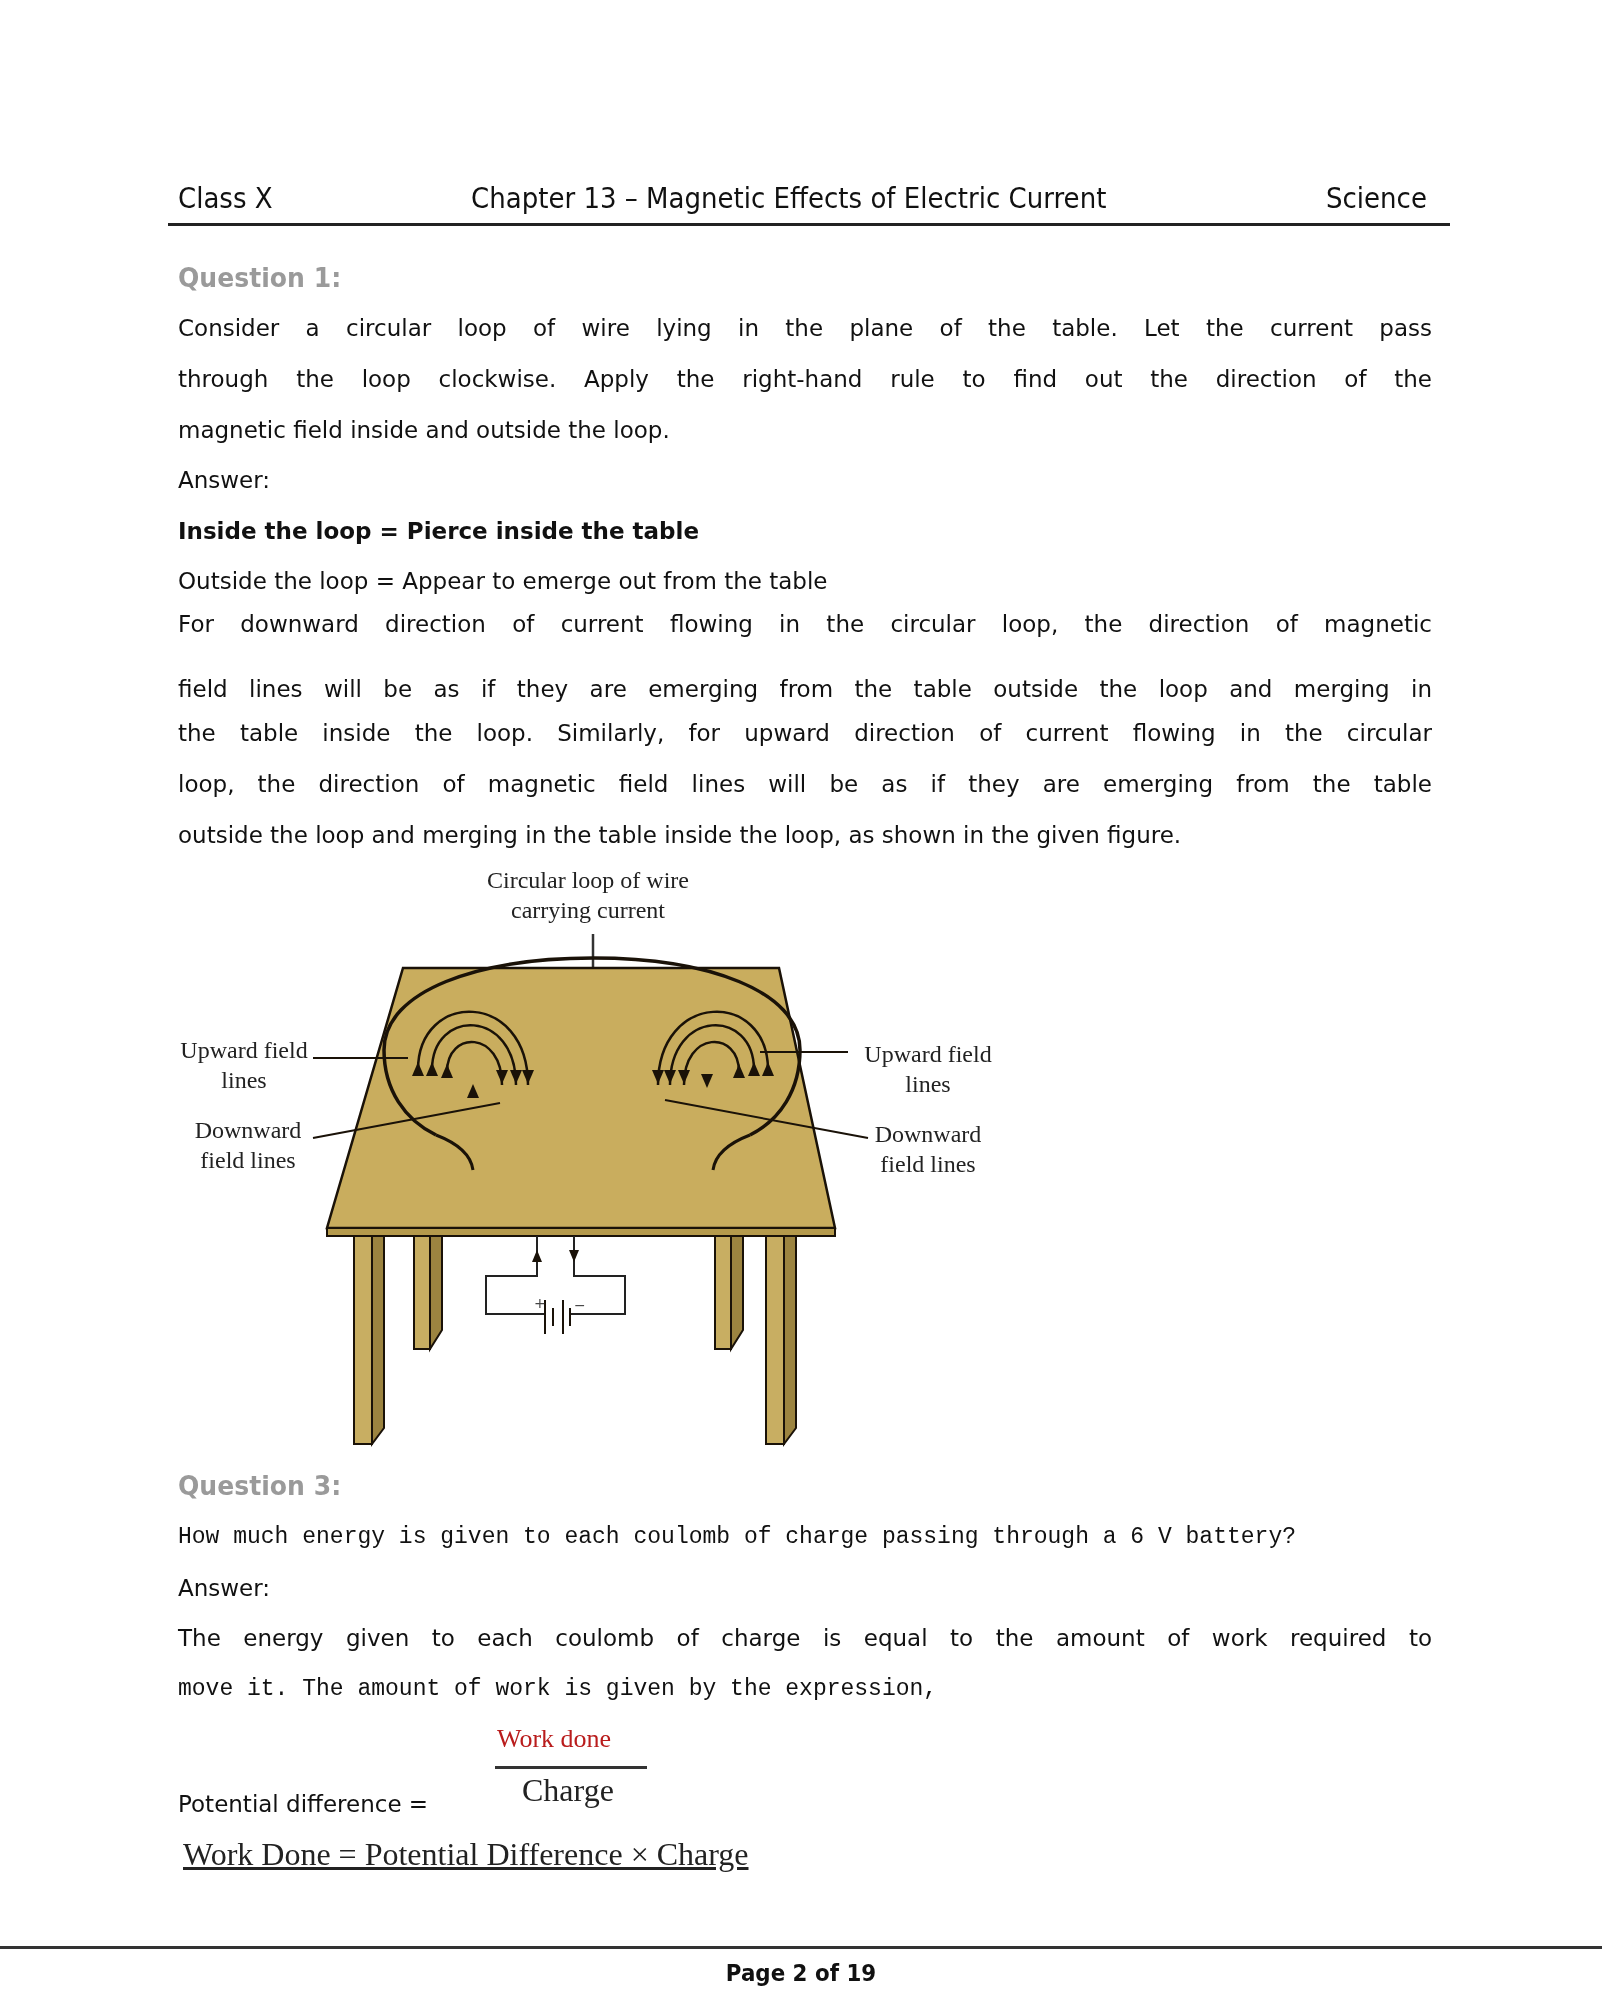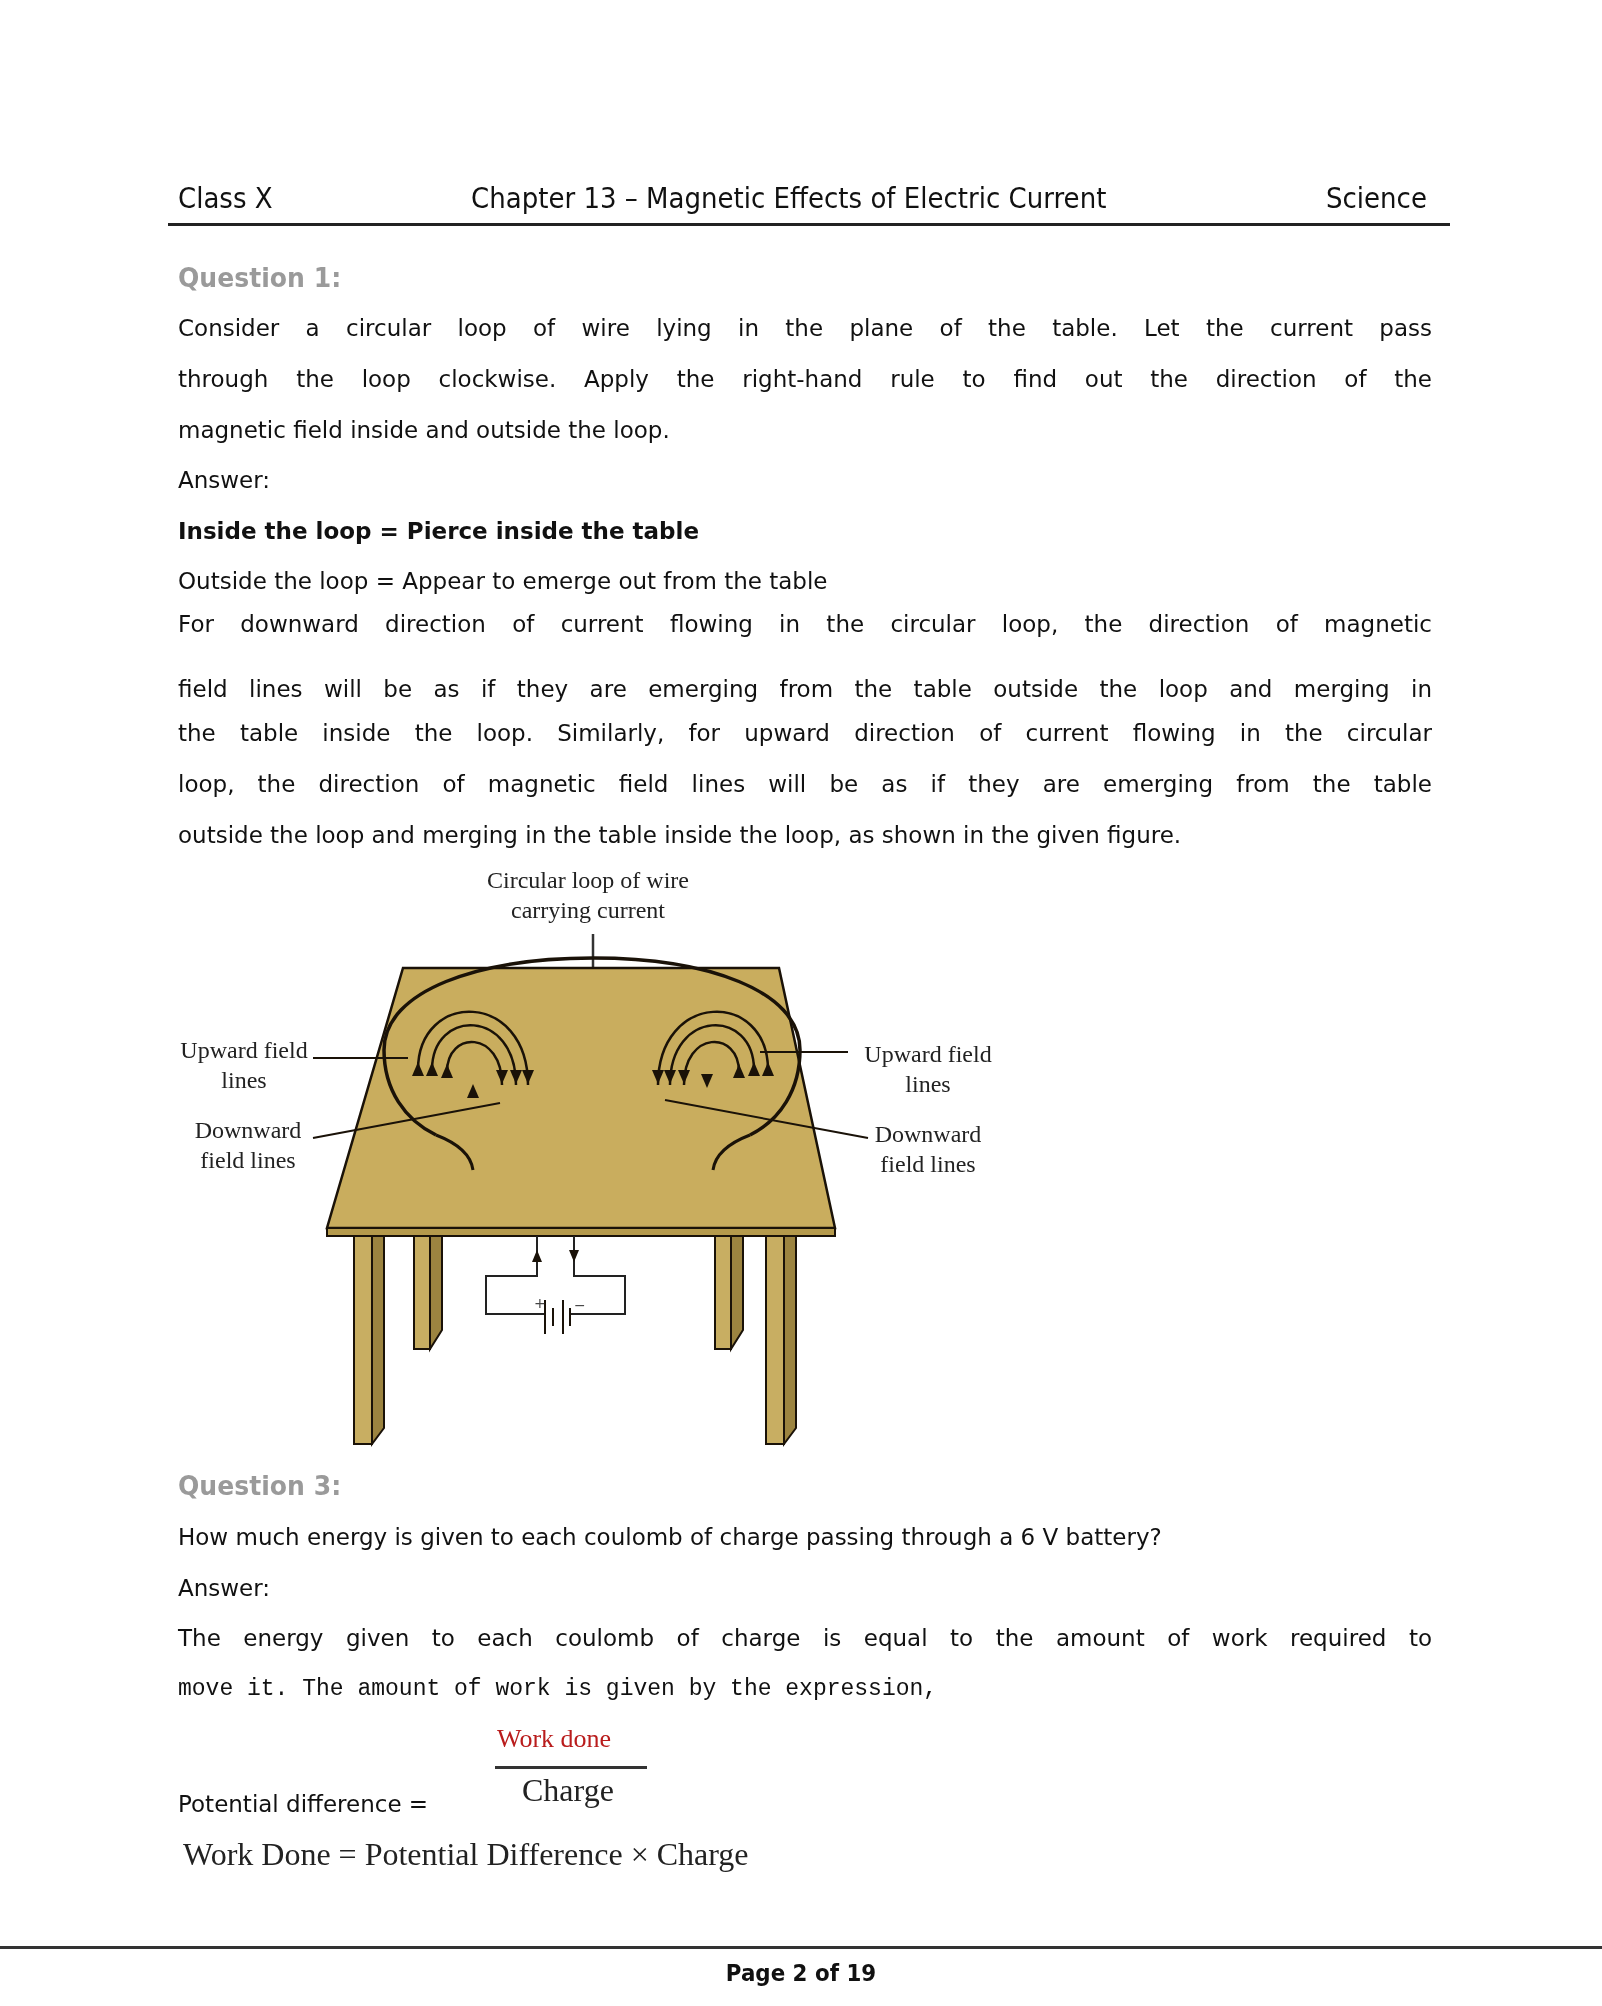--- a/index.html
+++ b/index.html
@@ -138,25 +138,25 @@
     <line x1="545" y1="1300" x2="545" y2="1334"></line>
     <line x1="553" y1="1308" x2="553" y2="1326"></line>
     <line x1="563" y1="1300" x2="563" y2="1334"></line>
     <line x1="570" y1="1308" x2="570" y2="1326"></line>
   </g>
   <text x="534" y="1308" font-size="14" fill="#444" font-family="DejaVu Sans, sans-serif">+</text>
   <text x="574" y="1310" font-size="14" fill="#444" font-family="DejaVu Sans, sans-serif">−</text>
 </svg>
 
 <div class="abs qtitle" style="top:1470px;">Question 3:</div>
-<div class="abs line" style="top:1521px;">How much energy is given to each coulomb of charge passing through a 6 V battery?</div>
+<div class="abs line" style="top:1521px;font-family:Liberation Mono, monospace;">How much energy is given to each coulomb of charge passing through a 6 V battery?</div>
 <div class="abs line" style="top:1572px;">Answer:</div>
 <div class="abs line just" style="top:1622px;">The energy given to each coulomb of charge is equal to the amount of work required to</div>
 <div class="abs line" style="top:1673px;font-family:Liberation Mono, monospace;">move it. The amount of work is given by the expression,</div>
 
 <div class="abs serif" id="frac-num">Work done</div>
 <div class="abs" id="frac-rule"></div>
 <div class="abs serif" id="frac-den">Charge</div>
 <div class="abs line" style="top:1788px; width:auto;">Potential difference =</div>
-<div class="abs serif" style="left:183px; top:1836px; font-size:32px; color:#222; white-space:nowrap;">Work Done = Potential Difference × Charge</div>
+<div class="abs serif" style="left:183px; top:1836px; font-size:32px; color:#222; white-space:nowrap;text-decoration:underline;">Work Done = Potential Difference × Charge</div>
 
 <div class="abs" id="footer-rule"></div>
 <div class="abs" id="footer-page">Page 2 of 19</div>
 
 </body></html>

